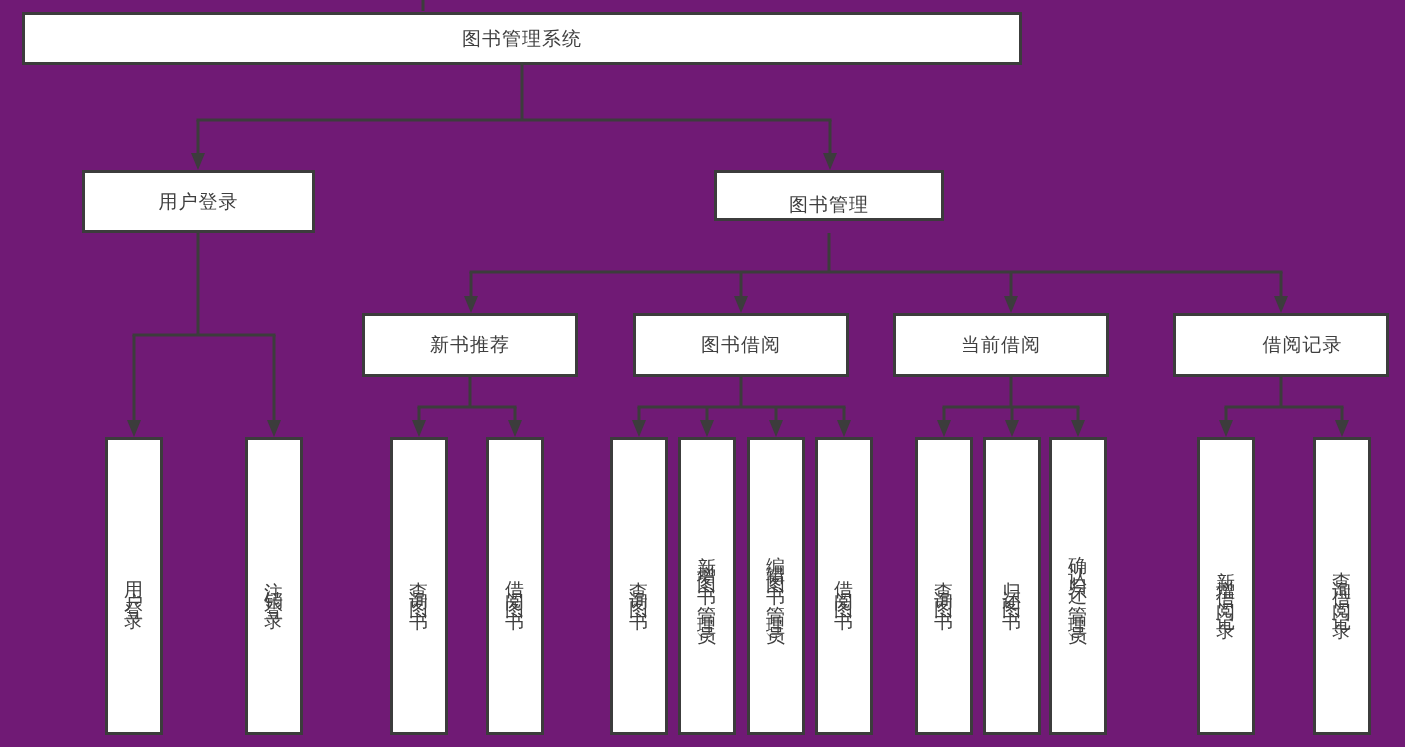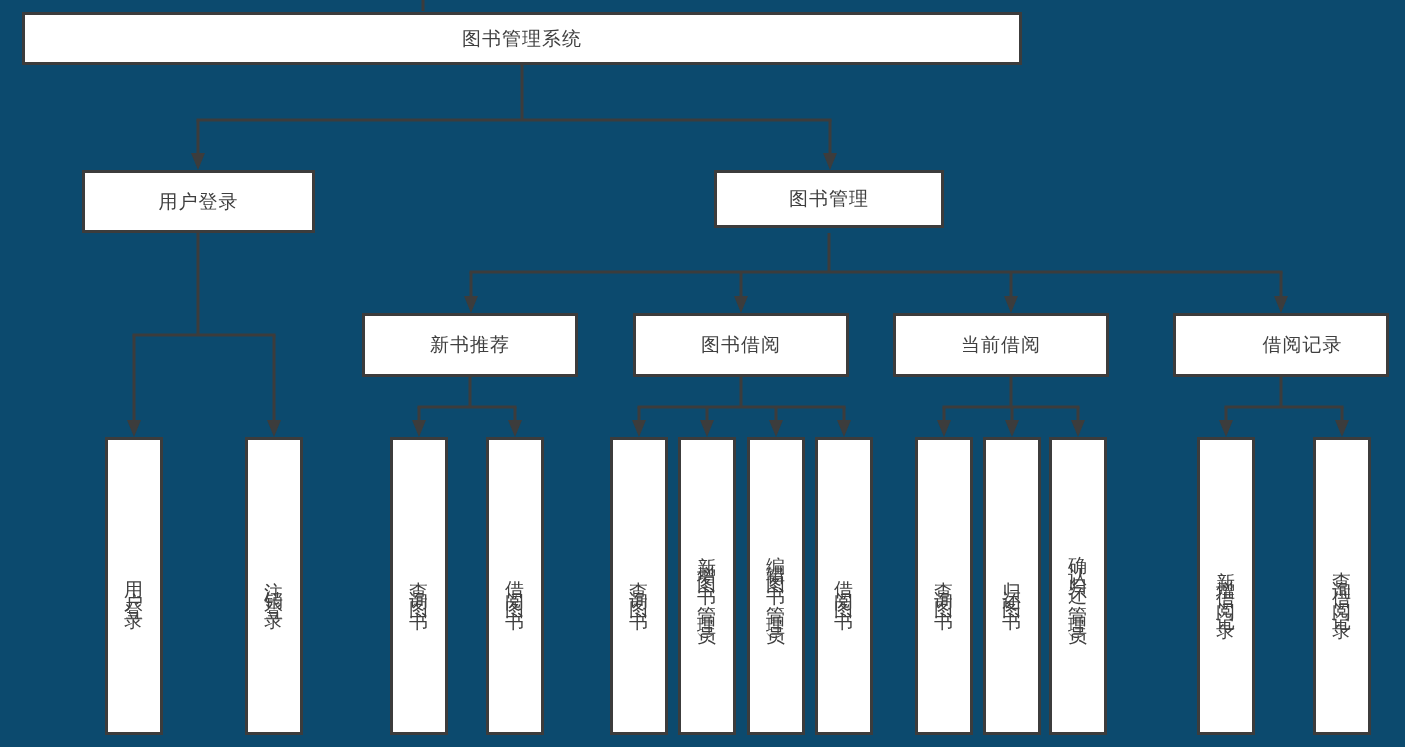--- a/index.html
+++ b/index.html
@@ -1,20 +1,20 @@
 <!DOCTYPE html>
 <html><head>
 <meta charset="utf-8">
 <style>
   html, body { margin: 0; padding: 0; background: #ffffff; }
   #stage {
     position: relative;
     width: 1405px;
     height: 747px;
-    background: #0c4a6e;
+    background: #701a75;
     font-family: "Liberation Sans", "DejaVu Sans", sans-serif;
     color: #3f3f3f;
     overflow: hidden;
   }
   #wires { position: absolute; left: 0; top: 0; width: 1405px; height: 747px; }
   .node {
     position: absolute;
     box-sizing: border-box;
     border: 3px solid #3c3c3c;
     background: #ffffff;
@@ -22,21 +22,21 @@
     align-items: center;
     justify-content: center;
     font-size: 19px;
     letter-spacing: 1px;
     color: #3f3f3f;
     z-index: 2;
   }
   
   .n-root  { left: 22px;   top: 12px;  width: 1000px; height: 53px; }
   .n-l2a   { left: 82px;   top: 170px; width: 233px;  height: 63px; }
-  .n-l2b   { left: 714px;  top: 170px; width: 230px;  height: 58px; }
+  .n-l2b   { left: 714px;  top: 170px; width: 230px;  height: 51px; align-items: flex-end; }
   .n-l3    { top: 313px; width: 216px; height: 64px; }
   .n-l3a   { left: 362px; }
   .n-l3b   { left: 633px; }
   .n-l3c   { left: 893px; }
   .n-l3d   { left: 1173px; padding-left: 43px; }
   
   .leaf    { top: 437px; width: 58px; height: 298px; }
   .leaf span {
     writing-mode: vertical-rl;
     text-orientation: mixed;

